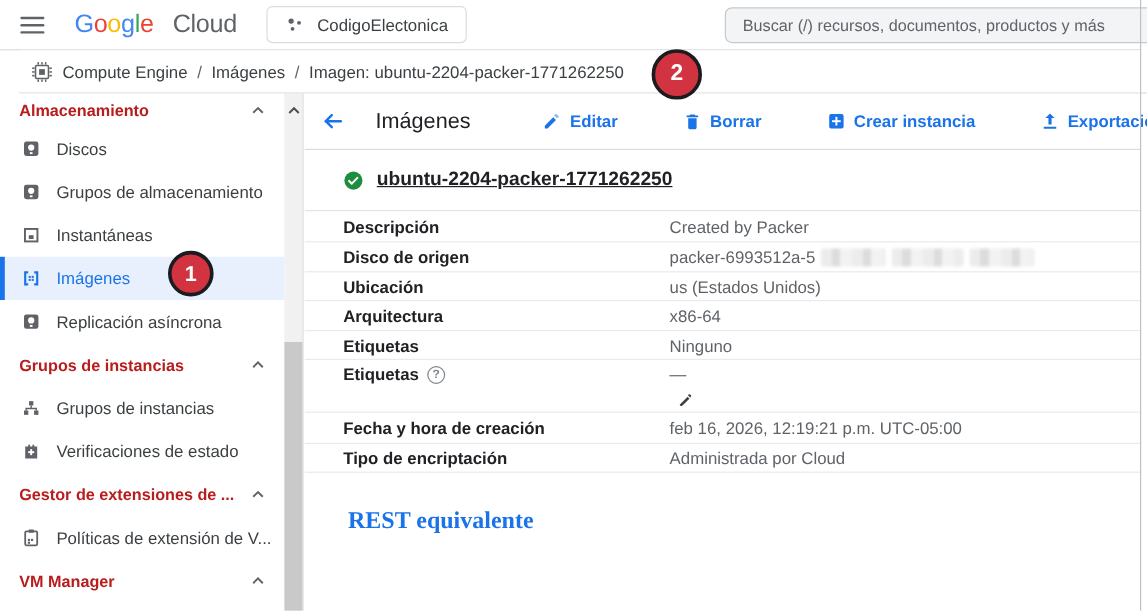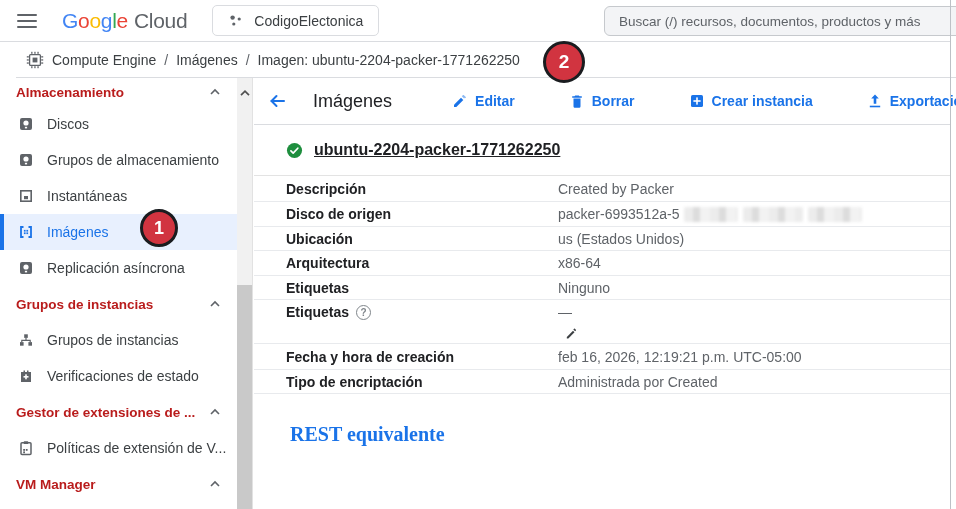--- a/index.html
+++ b/index.html
@@ -8,21 +8,21 @@
          font-family:"Liberation Sans", sans-serif; color:#3c4043; }
 
   
   .topbar { position:absolute; left:0; top:0; width:950px; height:42px;
             border-bottom:1px solid #dadce0; display:flex; align-items:center; background:#fff; }
   .hamburger { margin-left:17px; display:flex; flex-direction:column; gap:4px; cursor:pointer; }
   .hamburger span { width:20px; height:2px; background:#5f6368; border-radius:1px; }
   .logo { margin-left:25px; font-size:21px; letter-spacing:-0.3px; display:flex; align-items:baseline; cursor:pointer; }
   .logo .c0 { color:#4285F4; } .logo .c1 { color:#EA4335; } .logo .c2 { color:#FBBC04; }
   .logo .c3 { color:#4285F4; } .logo .c4 { color:#34A853; } .logo .c5 { color:#EA4335; }
-  .logo .cloud { color:#5f6368; margin-left:6px; }
+  .logo .cloud { color:#5f6368; margin-left:16px; }
   .project-btn { margin-left:25px; height:31px; border:1px solid #dadce0; border-radius:5px;
                  display:flex; align-items:center; padding:0 15px; gap:10px;
                  font-size:14px; color:#3c4043; background:#fff; cursor:pointer; }
   .search-wrap { position:absolute; left:604px; top:6px; width:375px; height:30px; }
   .search-wrap input { width:100%; height:100%; border:1px solid #c6c9cd; border-radius:6px;
                  background:#f3f4f6; padding:0 14px; font-size:13.5px; color:#5f6368;
                  font-family:"Liberation Sans",sans-serif; outline:none; }
   .search-wrap input::placeholder { color:#5f6368; opacity:1; }
 
   
@@ -359,21 +359,21 @@
         <path d="M3 11.6V13.2h1.6l6.6-6.6-1.6-1.6L3 11.6z"></path>
         <path d="M12.7 4.7c.2-.2.2-.6 0-.8l-1.1-1.1c-.2-.2-.6-.2-.8 0l-.9.9 1.9 1.9.9-.9z"></path>
       </svg>
   </div>
   <div class="detail-row" style="height:26px">
     <span class="d-label">Fecha y hora de creación</span>
     <span class="d-value">feb 16, 2026, 12:19:21 p.m. UTC-05:00</span>
   </div>
   <div class="detail-row" style="height:24px">
     <span class="d-label">Tipo de encriptación</span>
-    <span class="d-value">Administrada por Created</span>
+    <span class="d-value">Administrada por Cloud</span>
   </div>
 
   <span class="rest-link">REST equivalente</span>
 </div>
 
 <div class="badge badge1">1</div>
 <div class="badge badge2">2</div>
 
 <div class="right-edge"></div>
 

